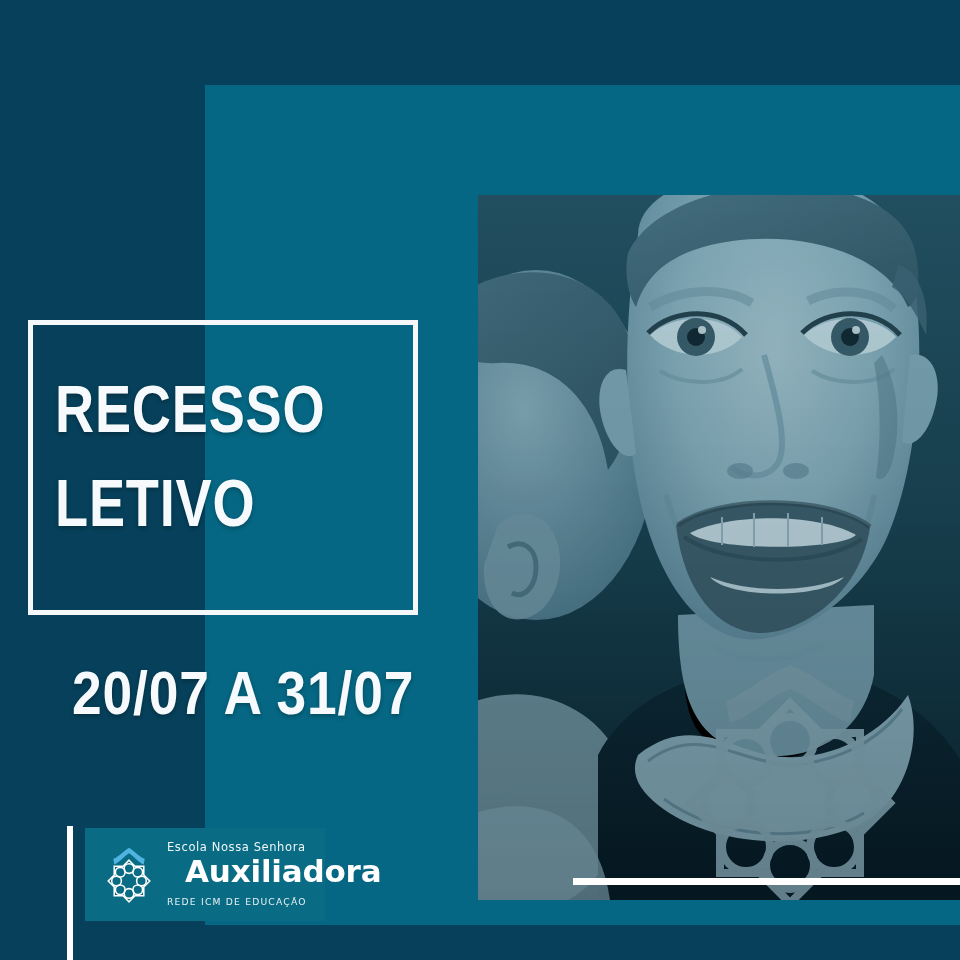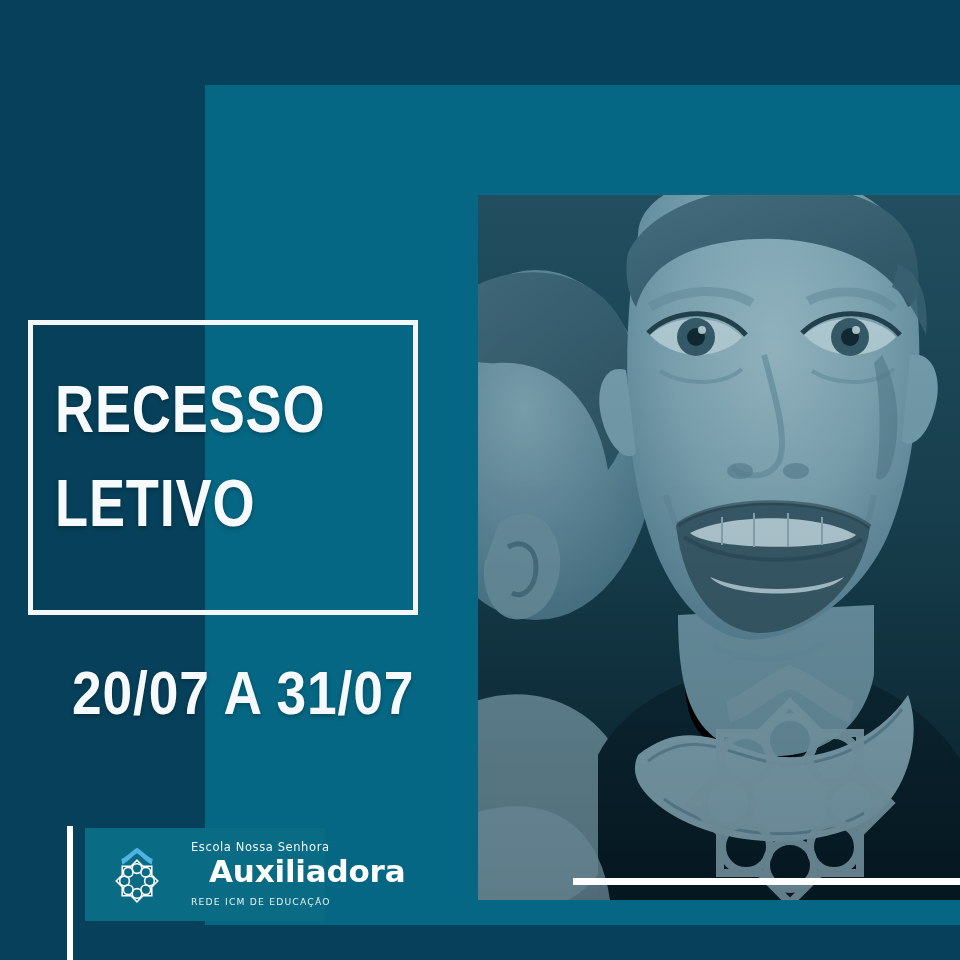--- a/index.html
+++ b/index.html
@@ -127,23 +127,22 @@
   }
   .logo-plate {
     position: absolute;
     left: 85px;
     top: 828px;
     width: 240px;
     height: 93px;
     background: #0a6c84;
     display: flex;
     align-items: center;
-    padding-left: 24px;
+    padding-left: 16px;
     box-sizing: border-box;
-    gap: 16px;
   }
   .logo-mark {
     width: 56px;
     height: 60px;
     flex: 0 0 auto;
     margin-right: 10px;
   }
   .logo-mark svg { display:block; width:100%; height:100%; }
   .logo-text { color:#ffffff; }
   .logo-top {

